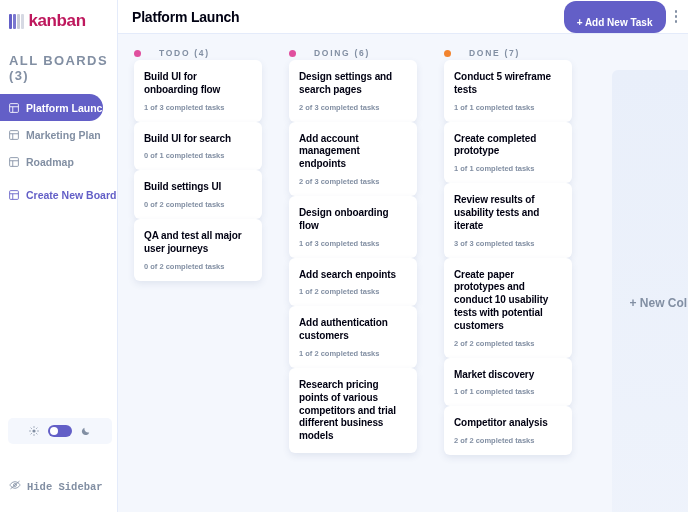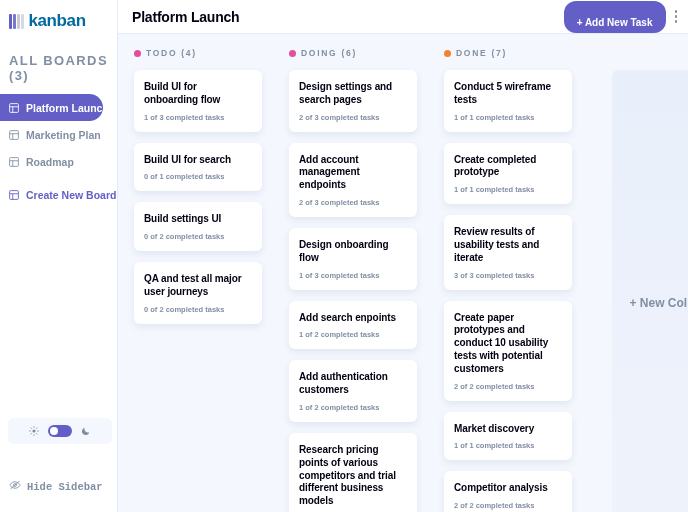--- a/index.html
+++ b/index.html
@@ -19,21 +19,21 @@
     position: relative;
     flex: 0 0 118px;
   }
   .logo-row { display: flex; align-items: center; gap: 5px; padding: 11px 0 0 9px; }
   .logo-bars { display: flex; align-items: flex-end; gap: 1.5px; height: 15px; }
   .logo-bars i { display: block; width: 2.5px; height: 15px; border-radius: 1px; }
   .logo-bars i.b1 { background: #635fc7; }
   .logo-bars i.b2 { background: #635fc7; opacity: .85; }
   .logo-bars i.b3 { background: #c8cbd6; }
   .logo-bars i.b4 { background: #d6d9e3; }
-  .logo-text { font-size: 17px; font-weight: bold; color: #0369a1; letter-spacing: -0.4px; }
+  .logo-text { font-size: 17px; font-weight: bold; color: #be185d; letter-spacing: -0.4px; }
 
   .all-boards {
     font-size: 13px; font-weight: bold; letter-spacing: 1.4px;
     color: #828fa3; padding: 22px 0 0 9px; text-transform: uppercase;
   }
 
   .board-list { margin-top: 11px; }
   .board-item {
     display: flex; align-items: center; gap: 7px;
     height: 27px; padding-left: 9px;
@@ -95,29 +95,29 @@
   .kebab i { width: 2.5px; height: 2.5px; border-radius: 50%; background: #828fa3; display: block; }
 
   
   .board {
     position: absolute; top: 34px; left: 0; right: 0; bottom: 0;
     display: flex; gap: 0; padding: 12px 0 0 16px;
     overflow: hidden;
   }
   .column { width: 155px; flex: 0 0 155px; }
   .col-head {
-    display: flex; align-items: center; gap: 5px;
-    height: 14px; margin-bottom: 10px;
+    display: flex; align-items: center; gap: 18px;
+    height: 14px; 
   }
   .col-dot { width: 7px; height: 7px; border-radius: 50%; flex: 0 0 7px; }
   .col-title {
     font-size: 8.5px; font-weight: bold; letter-spacing: 1.7px;
     color: #828fa3; text-transform: uppercase; white-space: nowrap;
   }
-  .cards { display: flex; flex-direction: column; gap: 11px; }
+  .cards { display: flex; flex-direction: column; }
   .card {
     width: 128px;
     background: #ffffff;
     border-radius: 6px;
     padding: 11px 10px 10px 10px;
     box-shadow: 0 3px 7px rgba(54,78,126,0.10);
     cursor: pointer;
   }
   .card-title {
     font-size: 10px; font-weight: bold; color: #000112;

